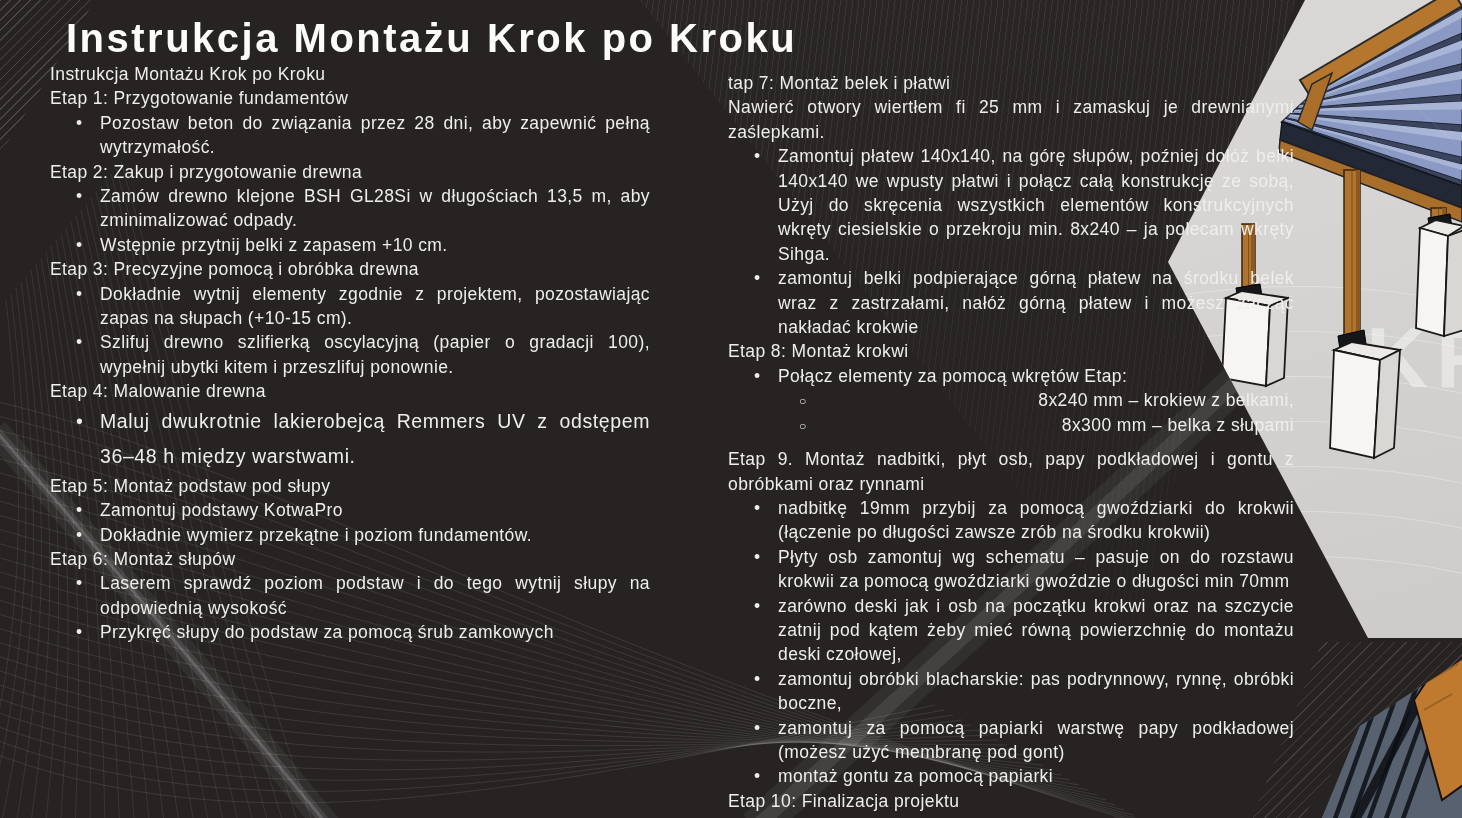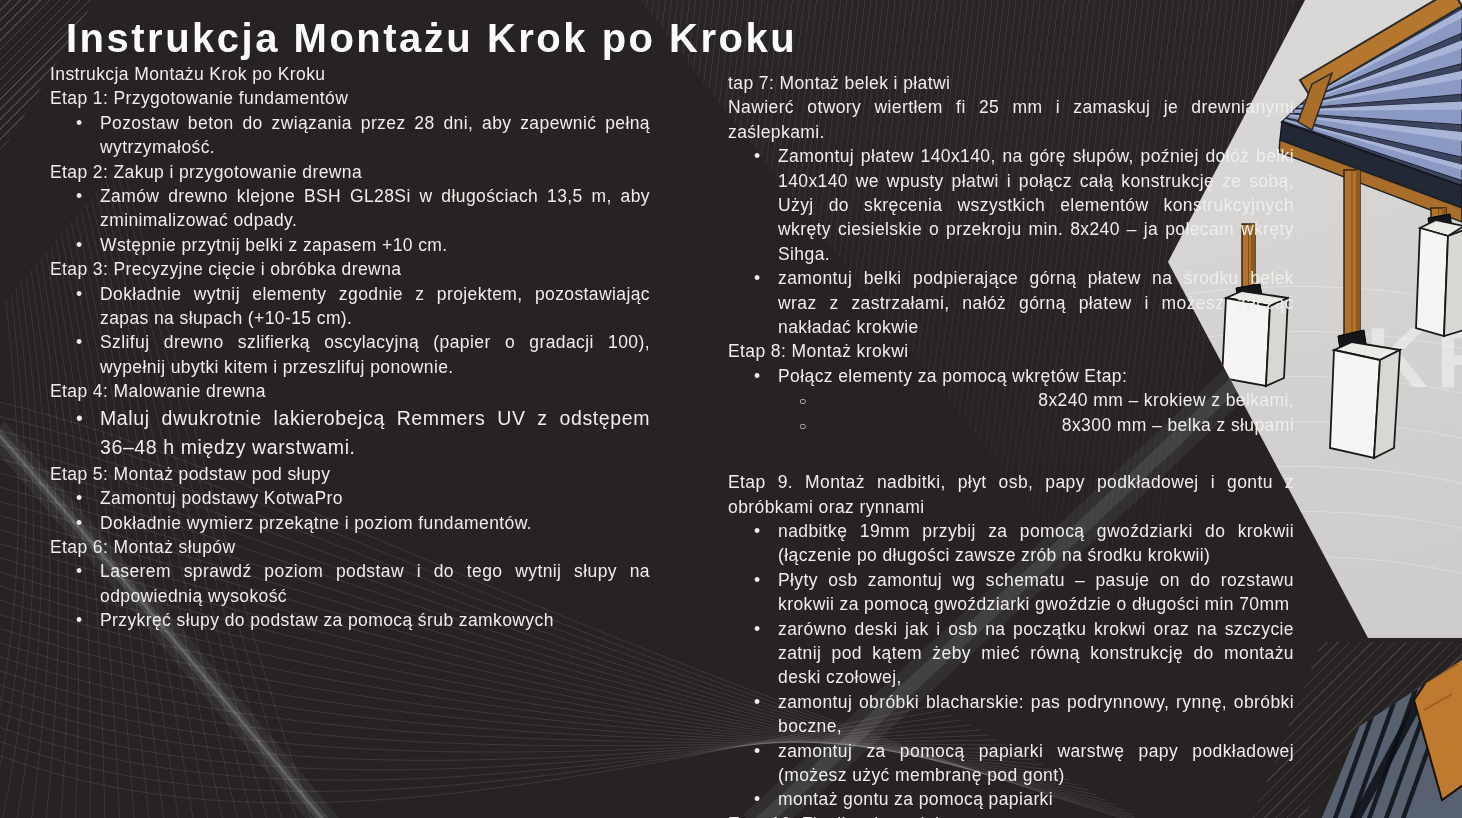--- a/index.html
+++ b/index.html
@@ -50,25 +50,25 @@
   .page-title{
     position:absolute;left:66px;top:16px;
     font-size:40px;font-weight:bold;letter-spacing:2.5px;color:#fbfbfa;
     white-space:nowrap;z-index:6;
   }
   .col{position:absolute;z-index:6;font-size:17.5px;line-height:24.4px;letter-spacing:0.4px;}
   .col-left{left:50px;top:62px;width:600px;}
   .col-right{left:728px;top:71px;width:566px;}
   .ln{margin:0;}
   .h{text-align:left;}
-  .hg{margin-top:33px;text-align:justify;}
+  .hg{margin-top:10px;text-align:justify;}
   .p{text-align:justify;}
   .b{position:relative;padding-left:50px;text-align:justify;}
   .b::before{content:"\2022";position:absolute;left:26px;}
-  .bL{font-size:19.5px;line-height:29px;letter-spacing:0.6px;}
+  .bL{font-size:19.5px;line-height:35px;letter-spacing:0.6px;}
   .s{position:relative;padding-left:94px;text-align:right;}
   .s::before{content:"\25CB";position:absolute;left:71px;top:1px;font-size:12px;}
 </style>
 </head>
 <body>
 
 <div class="stage">
 
   <svg class="deco" id="bg-curves" width="1462" height="818" viewBox="0 0 1462 818">
       <path d="M -20 398 C 240 453, 540 640, 1160 830" fill="none" stroke="#ffffff" stroke-width="0.8" opacity="0.13"></path>
@@ -207,21 +207,21 @@
 
   <div class="page-title">Instrukcja Montażu Krok po Kroku</div>
 
   <div class="col col-left">
     <div class="ln h">Instrukcja Montażu Krok po Kroku</div>
     <div class="ln h">Etap 1: Przygotowanie fundamentów</div>
     <div class="ln b">Pozostaw beton do związania przez 28 dni, aby zapewnić pełną wytrzymałość.</div>
     <div class="ln h">Etap 2: Zakup i przygotowanie drewna</div>
     <div class="ln b">Zamów drewno klejone BSH GL28Si w długościach 13,5 m, aby zminimalizować odpady.</div>
     <div class="ln b">Wstępnie przytnij belki z zapasem +10 cm.</div>
-    <div class="ln h">Etap 3: Precyzyjne cięcie i obróbka drewna</div>
+    <div class="ln h">Etap 3: Precyzyjne pomocą i obróbka drewna</div>
     <div class="ln b">Dokładnie wytnij elementy zgodnie z projektem, pozostawiając zapas na słupach (+10-15 cm).</div>
     <div class="ln b">Szlifuj drewno szlifierką oscylacyjną (papier o gradacji 100), wypełnij ubytki kitem i przeszlifuj ponownie.</div>
     <div class="ln h">Etap 4: Malowanie drewna</div>
     <div class="ln b bL">Maluj dwukrotnie lakierobejcą Remmers UV z odstępem 36–48 h między warstwami.</div>
     <div class="ln h">Etap 5: Montaż podstaw pod słupy</div>
     <div class="ln b">Zamontuj podstawy KotwaPro</div>
     <div class="ln b">Dokładnie wymierz przekątne i poziom fundamentów.</div>
     <div class="ln h">Etap 6: Montaż słupów</div>
     <div class="ln b">Laserem sprawdź poziom podstaw i do tego wytnij słupy na odpowiednią wysokość</div>
     <div class="ln b">Przykręć słupy do podstaw za pomocą śrub zamkowych</div>
@@ -232,21 +232,21 @@
     <div class="ln p">Nawierć otwory wiertłem fi 25 mm i zamaskuj je drewnianymi zaślepkami.</div>
     <div class="ln b">Zamontuj płatew 140x140, na górę słupów, poźniej dołóż belki 140x140 we wpusty płatwi i połącz całą konstrukcję ze sobą, Użyj do skręcenia wszystkich elementów konstrukcyjnych wkręty ciesielskie o przekroju min. 8x240 – ja polecam wkręty Sihga.</div>
     <div class="ln b">zamontuj belki podpierające górną płatew na środku belek wraz z zastrzałami, nałóż górną płatew i możesz zacząć nakładać krokwie</div>
     <div class="ln h">Etap 8: Montaż  krokwi</div>
     <div class="ln b">Połącz elementy za pomocą wkrętów Etap:</div>
     <div class="ln s">8x240 mm – krokiew z belkami,</div>
     <div class="ln s">8x300 mm – belka z słupami</div>
     <div class="ln hg">Etap 9. Montaż nadbitki, płyt osb, papy podkładowej i gontu z obróbkami oraz rynnami</div>
     <div class="ln b">nadbitkę 19mm przybij za pomocą gwoździarki do krokwii (łączenie po długości zawsze zrób na środku krokwii)</div>
     <div class="ln b">Płyty osb zamontuj wg schematu – pasuje on do rozstawu krokwii za pomocą gwoździarki gwoździe o długości min 70mm</div>
-    <div class="ln b">zarówno deski jak i osb na początku krokwi oraz na szczycie zatnij pod kątem żeby mieć równą konstrukcję do montażu deski czołowej,</div>
+    <div class="ln b">zarówno deski jak i osb na początku krokwi oraz na szczycie zatnij pod kątem żeby mieć równą powierzchnię do montażu deski czołowej,</div>
     <div class="ln b">zamontuj obróbki blacharskie: pas podrynnowy, rynnę, obróbki boczne,</div>
     <div class="ln b">zamontuj za pomocą papiarki warstwę papy podkładowej (możesz użyć membranę pod gont)</div>
     <div class="ln b">montaż gontu za pomocą papiarki</div>
     <div class="ln h">Etap 10: Finalizacja projektu</div>
 
   </div>
 
 </div>
 
 </body></html>

